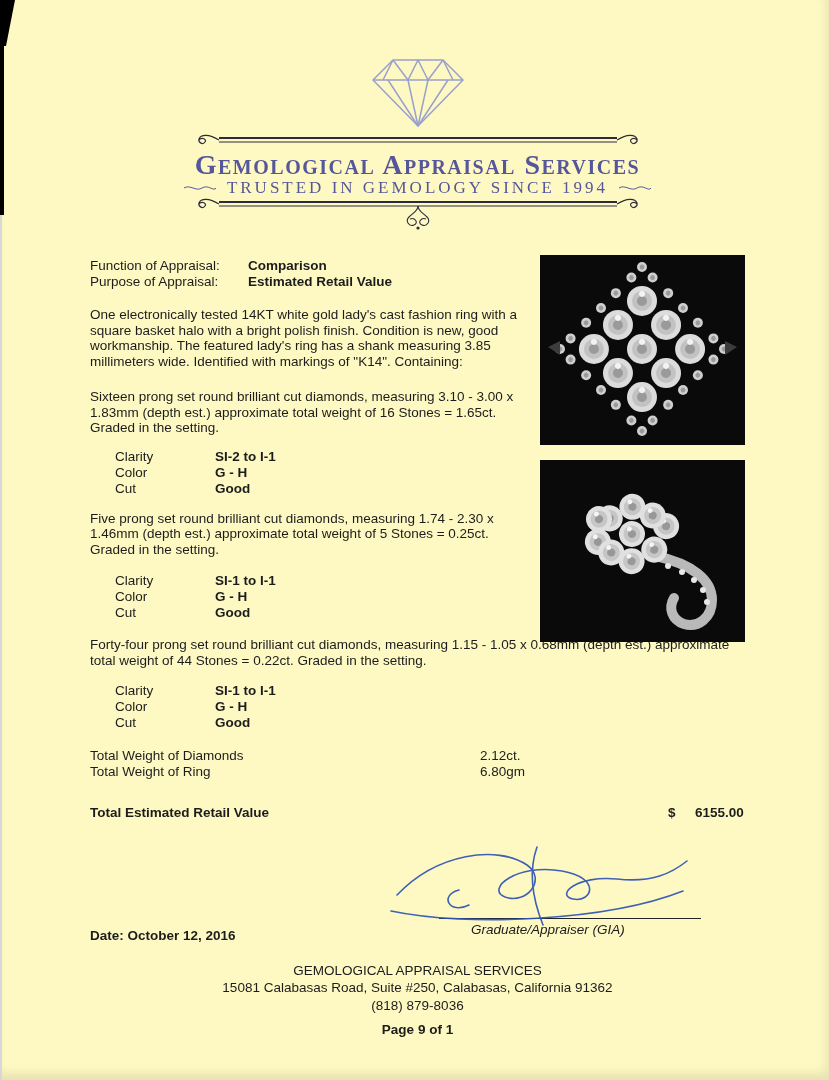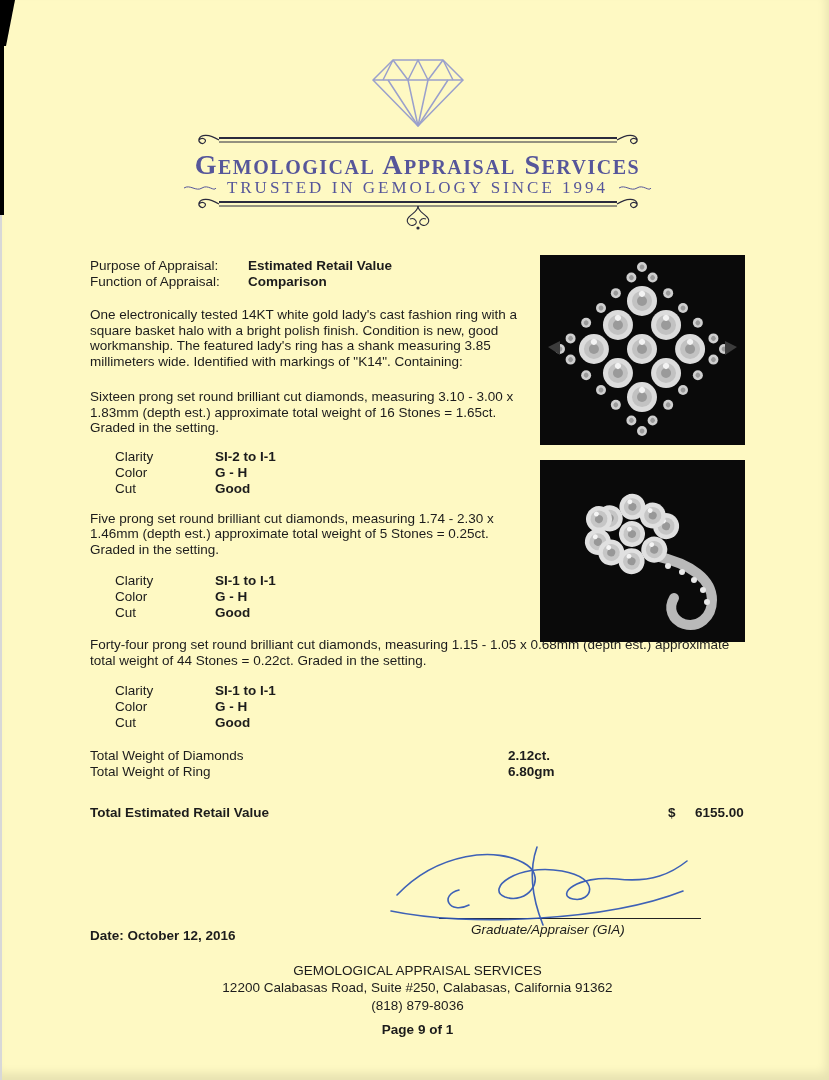--- a/index.html
+++ b/index.html
@@ -40,21 +40,21 @@
   p.desc { margin:18px 0 0 0; max-width:446px; }
   p.full { max-width:655px; }
 
   .grades { margin:13px 0 0 0; }
   .g-row { display:flex; height:16px; }
   .g-label { width:100px; margin-left:25px; }
   .g-value { font-weight:bold; }
 
   .totals { margin-top:17px; }
   .t-row { position:relative; height:16px; }
-  .t-val { position:absolute; left:418px; font-weight:bold; }
+  .t-val { position:absolute; left:390px; font-weight:normal; }
 
   .retail-row { position:relative; margin-top:25px; height:17px; font-weight:bold; }
   .retail-cur { position:absolute; left:578px; }
   .retail-amt { position:absolute; left:605px; }
 
   
   .photo { position:absolute; background:#0a0a0a; }
   .photo-1 { left:540px; top:255px; width:205px; height:190px; }
   .photo-2 { left:540px; top:460px; width:205px; height:182px; }
 
@@ -212,26 +212,26 @@
           <path d="M424,6 C434,0 442,0 444,5 C445,9 440,11 438,8 C436,5 441,3 444,6" stroke-width="1.2"></path>
           <path d="M225,8 C225,13 220,15 216,19 C212,23 216,29 221,27 C226,25 222,19 217,21" stroke-width="1.1"></path>
           <path d="M225,8 C225,13 230,15 234,19 C238,23 234,29 229,27 C224,25 228,19 233,21" stroke-width="1.1"></path>
           <circle cx="225" cy="30" r="1.6" fill="#2b2b3d" stroke="none"></circle>
         </g>
       </svg>
     </div>
 
     <div class="purpose-block">
       <div class="kv-row">
+        <span class="kv-label">Function of Appraisal:</span>
+        <span class="kv-value">Comparison</span>
+      </div>
+      <div class="kv-row">
         <span class="kv-label">Purpose of Appraisal:</span>
         <span class="kv-value">Estimated Retail Value</span>
-      </div>
-      <div class="kv-row">
-        <span class="kv-label">Function of Appraisal:</span>
-        <span class="kv-value">Comparison</span>
       </div>
     </div>
 
     <p class="desc">One electronically tested 14KT white gold lady's cast fashion ring with a square basket halo with a bright polish finish. Condition is new, good workmanship. The featured lady's ring has a shank measuring 3.85 millimeters wide. Identified with markings of "K14".  Containing:</p>
 
     <p class="desc" style="margin-top:20px">Sixteen prong set round brilliant cut diamonds, measuring 3.10 - 3.00 x 1.83mm (depth est.) approximate total weight of 16 Stones = 1.65ct. Graded in the setting.</p>
     <div class="grades">
       <div class="g-row">
         <span class="g-label">Clarity</span>
         <span class="g-value">SI-2 to I-1</span>
@@ -305,18 +305,18 @@
             <path d="M160,12 C150,40 158,70 166,90"></path>
             <path d="M92,70 C72,80 62,60 82,55"></path>
           </g>
         </svg>
         <div class="sig-sub">Graduate/Appraiser (GIA)</div>
       </div>
     </div>
 
     <div class="footer">
       <div>GEMOLOGICAL APPRAISAL SERVICES</div>
-      <div>12200 Calabasas Road, Suite #250, Calabasas, California 91362</div>
+      <div>15081 Calabasas Road, Suite #250, Calabasas, California 91362</div>
       <div>(818) 879-8036</div>
       <div class="footer-page">Page 9 of 1</div>
     </div>
   </div>
 </div>
 
 </body></html>

